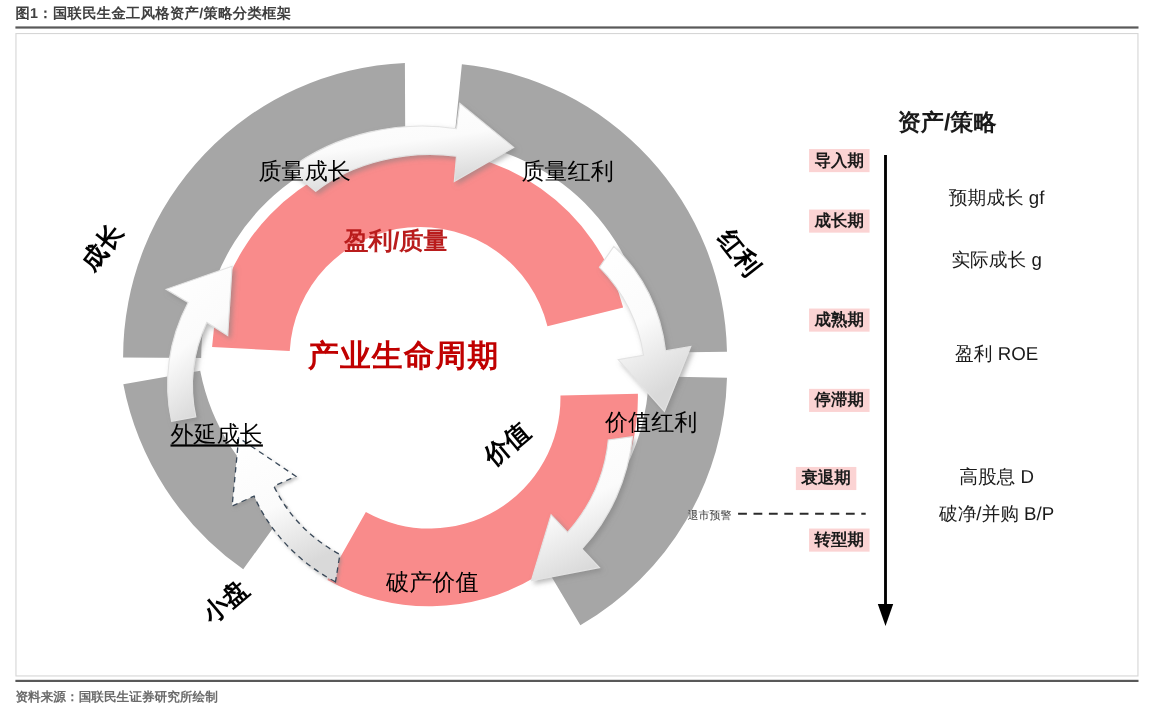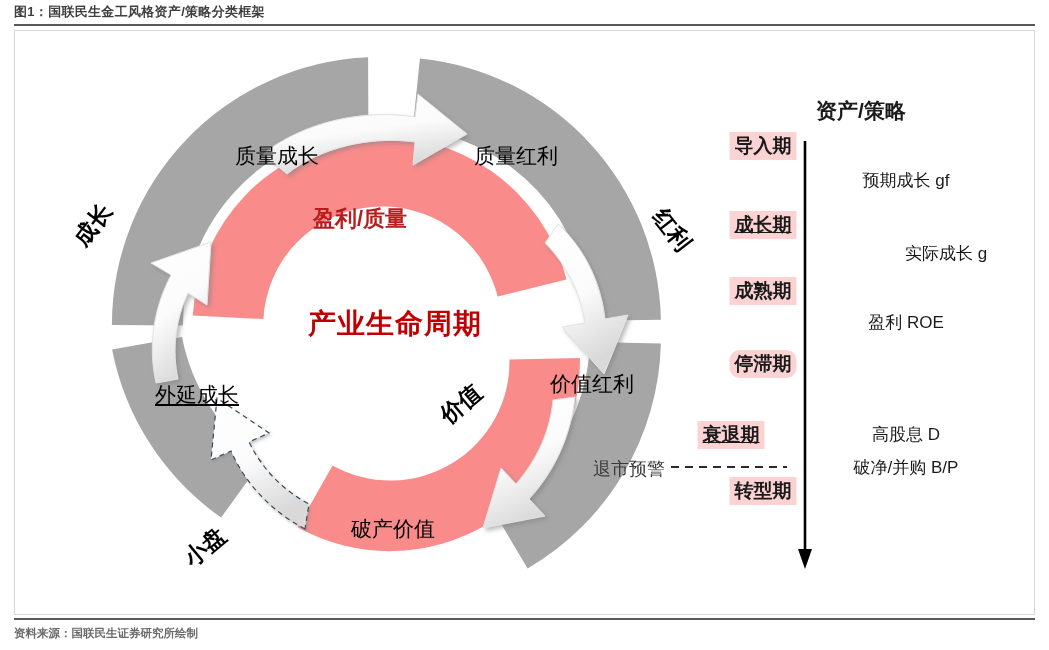--- a/index.html
+++ b/index.html
@@ -55,30 +55,30 @@
   .rightcol{ position:absolute; left:0; top:0; width:1019px; height:583px;
              pointer-events:none; }
   .rc-head{
     position:absolute; left:846px; top:66px;
     transform:translateX(-50%);
     font-size:21px; font-weight:bold; color:#1a1a1a; white-space:nowrap;
   }
   .stage-chip{
     position:absolute; transform:translate(-50%,-50%);
     background:#FBD3D3; color:#1a1a1a;
-    font-size:19px; font-weight:bold;
+    font-size:15px; font-weight:bold;
     padding:1px 5px; white-space:nowrap;
   }
   .asset-item{
     position:absolute; transform:translate(-50%,-50%);
     font-size:17px; color:#1a1a1a; white-space:nowrap;
   }
   .delist-label{
     position:absolute; transform:translate(-100%,-50%);
-    font-size:18px; color:#3a3a3a; white-space:nowrap;
+    font-size:10px; color:#3a3a3a; white-space:nowrap;
   }
 
   
   .ring-label{
     position:absolute; transform:translate(-50%,-50%);
     font-size:21px; color:#000; white-space:nowrap;
   }
   .ring-label.rot{
     font-weight:bold; font-size:23px;
   }
@@ -220,46 +220,46 @@
     <g>
       <line x1="790" y1="110" x2="790" y2="524" stroke="#000" stroke-width="2.6"></line>
       <polygon points="790,538 783,518 797,518" fill="#000"></polygon>
       <line x1="656" y1="436" x2="772" y2="436" stroke="#2b2b2b" stroke-width="1.8" stroke-dasharray="8 6"></line>
     </g>
   </svg>
 
   <div class="rightcol">
 
     <div class="center-sub" style="left:345px; top:188px;">盈利/质量</div>
-    <div class="center-main" style="left:352px; top:293px;margin-left:28px;">产业生命周期</div>
+    <div class="center-main" style="left:352px; top:293px;">产业生命周期</div>
 
     <div class="ring-label" style="left:262px; top:125px;">质量成长</div>
     <div class="ring-label" style="left:501px; top:125px;">质量红利</div>
     <div class="ring-label" style="left:577px; top:353px;">价值红利</div>
     <div class="ring-label" style="left:378px; top:498px;">破产价值</div>
     <div class="ring-label" style="left:182px; top:364px;text-decoration:underline;">外延成长</div>
 
     <div class="ring-label rot" style="left:78px; top:194px; transform:translate(-50%,-50%) rotate(-52deg);">成长</div>
     <div class="ring-label rot" style="left:657px; top:199px; transform:translate(-50%,-50%) rotate(52deg);">红利</div>
     <div class="ring-label rot" style="left:446px; top:373px; transform:translate(-50%,-50%) rotate(-40deg);">价值</div>
     <div class="ring-label rot" style="left:190px; top:516px; transform:translate(-50%,-50%) rotate(-40deg);">小盘</div>
 
     <div class="rc-head">资产/策略</div>
 
     <div class="stage-chip" style="left:748px; top:115px;">导入期</div>
-    <div class="stage-chip" style="left:748px; top:194px;text-decoration:underline;">成长期</div>
+    <div class="stage-chip" style="left:748px; top:170px;">成长期</div>
     <div class="stage-chip" style="left:748px; top:260px;text-align:right;">成熟期</div>
-    <div class="stage-chip" style="left:748px; top:333px;border-radius:10px;">停滞期</div>
-    <div class="stage-chip" style="left:716px; top:404px;text-decoration:underline;">衰退期</div>
+    <div class="stage-chip" style="left:748px; top:333px;">停滞期</div>
+    <div class="stage-chip" style="left:736px; top:404px;">衰退期</div>
     <div class="stage-chip" style="left:748px; top:460px;">转型期</div>
 
     <div class="delist-label" style="left:650px; top:438px;">退市预警</div>
 
     <div class="asset-item" style="left:891px; top:149px;">预期成长 gf</div>
-    <div class="asset-item" style="left:891px; top:222px;margin-left:40px;">实际成长 g</div>
+    <div class="asset-item" style="left:891px; top:205px;">实际成长 g</div>
     <div class="asset-item" style="left:891px; top:291px;">盈利 ROE</div>
     <div class="asset-item" style="left:891px; top:363px;margin-top:40px;">高股息 D</div>
     <div class="asset-item" style="left:891px; top:436px;">破净/并购 B/P</div>
   </div>
 </div>
 
 <div class="foot-rule"></div>
 <div class="fig-source">资料来源：国联民生证券研究所绘制</div>
 
 </body></html>

